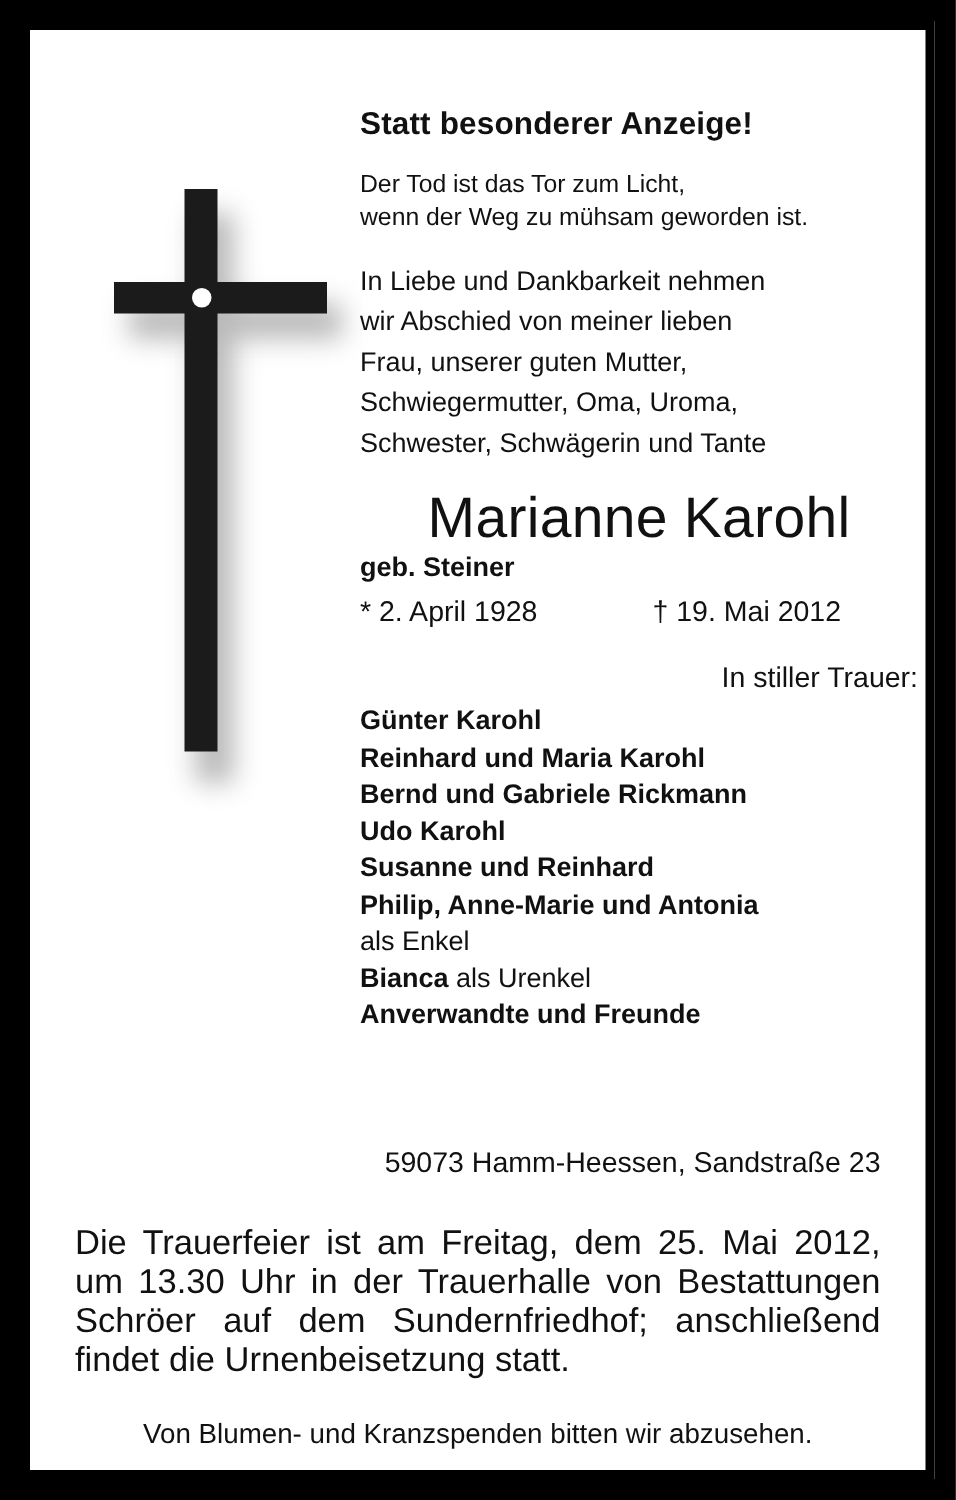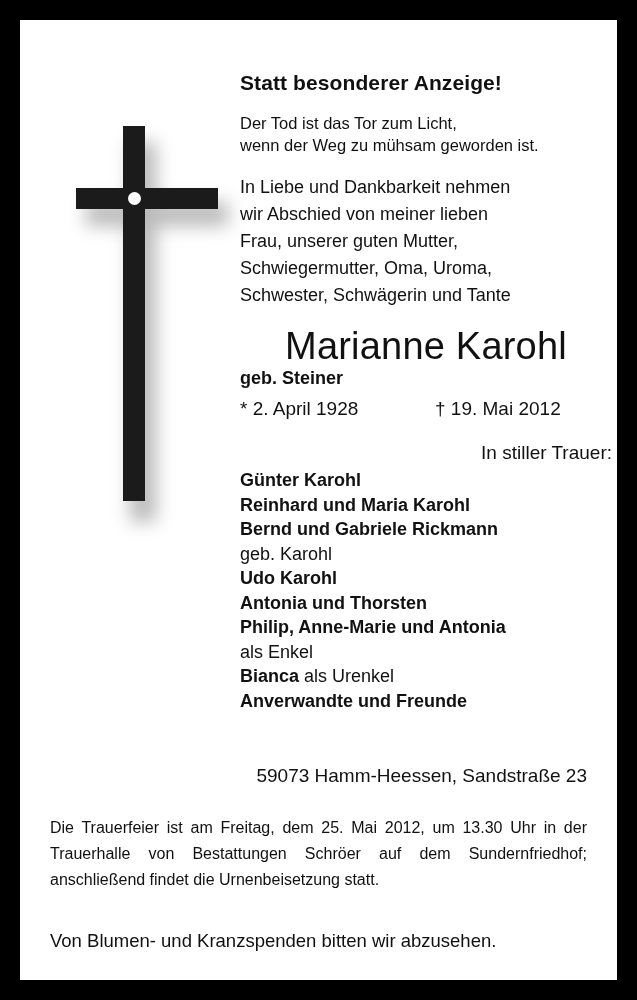--- a/index.html
+++ b/index.html
@@ -158,30 +158,31 @@
     top: 735px;
     color: #111111;
   }
   .address {
     font-size: 19px;
     line-height: 26px;
     margin: 0 0 26px 0;
     text-align: right;
   }
   .ceremony {
-    font-size: 16px;
+    font-size: 23px;
     line-height: 26px;
     text-align: justify;
     text-align-last: left;
-    margin: 0 0 35px 0;
+    margin: 0 0 24px 0;
   }
   .flowers {
     font-size: 18.5px;
     line-height: 26px;
     margin: 0;
+    text-align: center;
   }
 </style>
 </head>
 <body>
 
 <div class="page">
   <div class="inner-frame">
     <div class="sheet">
 
       <div class="cross-area">
@@ -214,23 +215,22 @@
         <div class="dates">
           <span class="born">* 2. April 1928</span>
           <span class="died">† 19. Mai 2012</span>
         </div>
 
         <div class="mourners-lead">In stiller Trauer:</div>
         <div class="mourners">
           <div><span class="b">Günter Karohl</span></div>
           <div><span class="b">Reinhard und Maria Karohl</span></div>
           <div><span class="b">Bernd und Gabriele Rickmann</span></div>
-          <div><span class="n">geb. Karohl</span></div>
           <div><span class="b">Udo Karohl</span></div>
-          <div><span class="b">Antonia und Thorsten</span></div>
+          <div><span class="b">Susanne und Reinhard</span></div>
           <div><span class="b">Philip, Anne-Marie und Antonia</span></div>
           <div><span class="n">als Enkel</span></div>
           <div><span class="b">Bianca</span><span class="n"> als Urenkel</span></div>
           <div><span class="b">Anverwandte und Freunde</span></div>
         </div>
       </div>
 
       <div class="bottom">
         <div class="address">59073 Hamm-Heessen, Sandstraße 23</div>
         <div class="ceremony">Die Trauerfeier ist am Freitag, dem 25. Mai 2012, um 13.30 Uhr in der Trauerhalle von Bestattungen Schröer auf dem Sundernfriedhof; anschließend findet die Urnenbeisetzung statt.</div>

